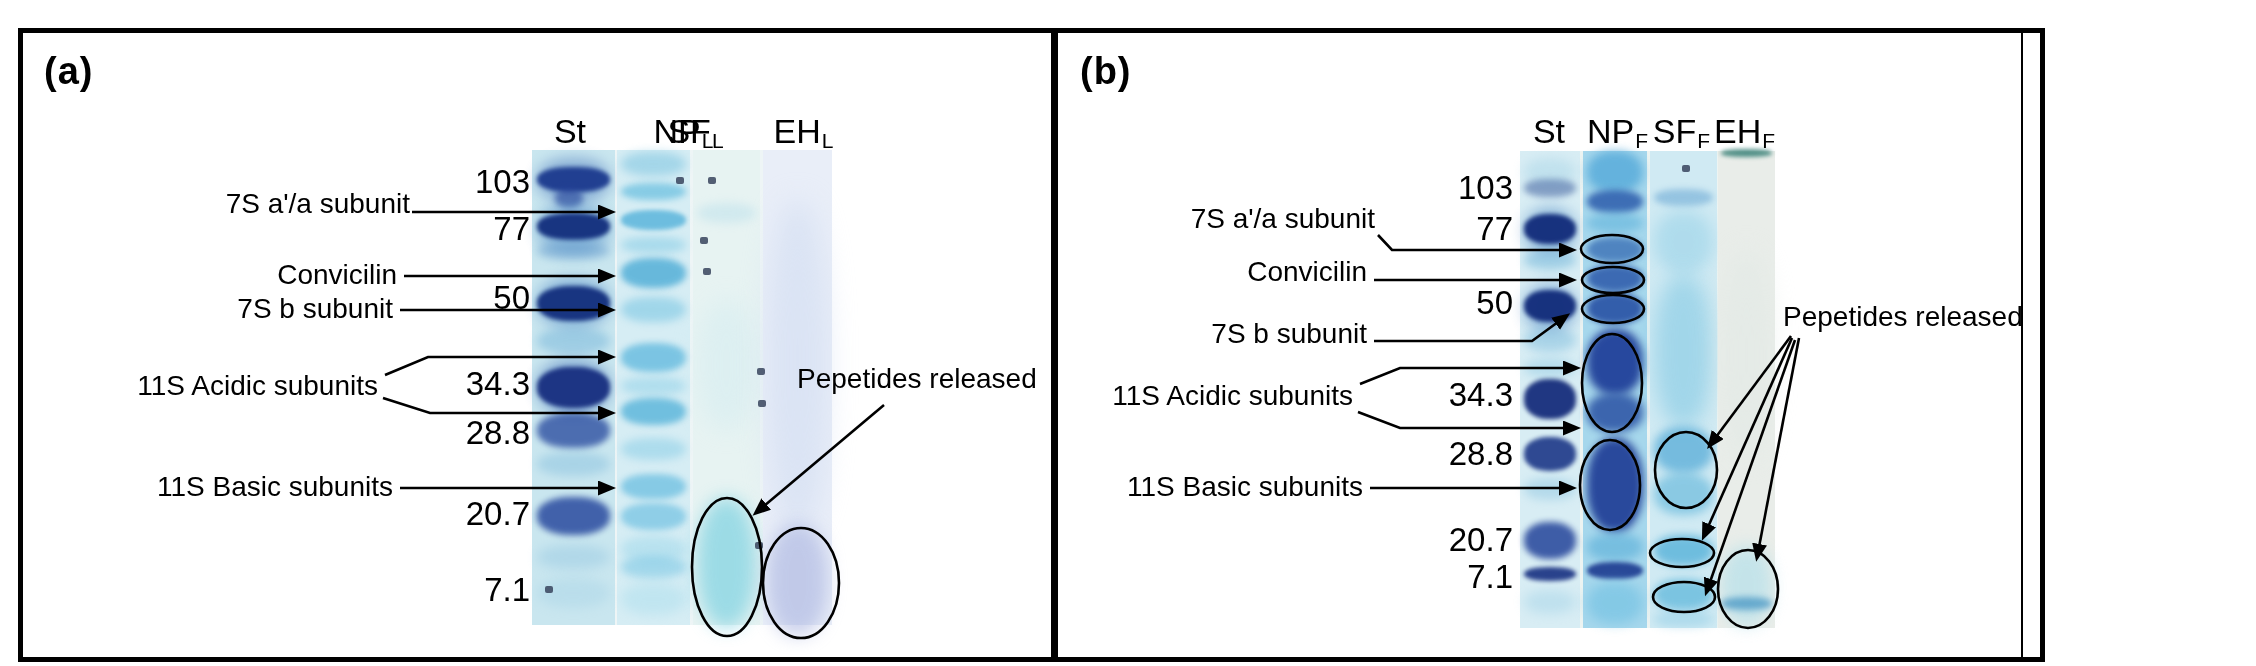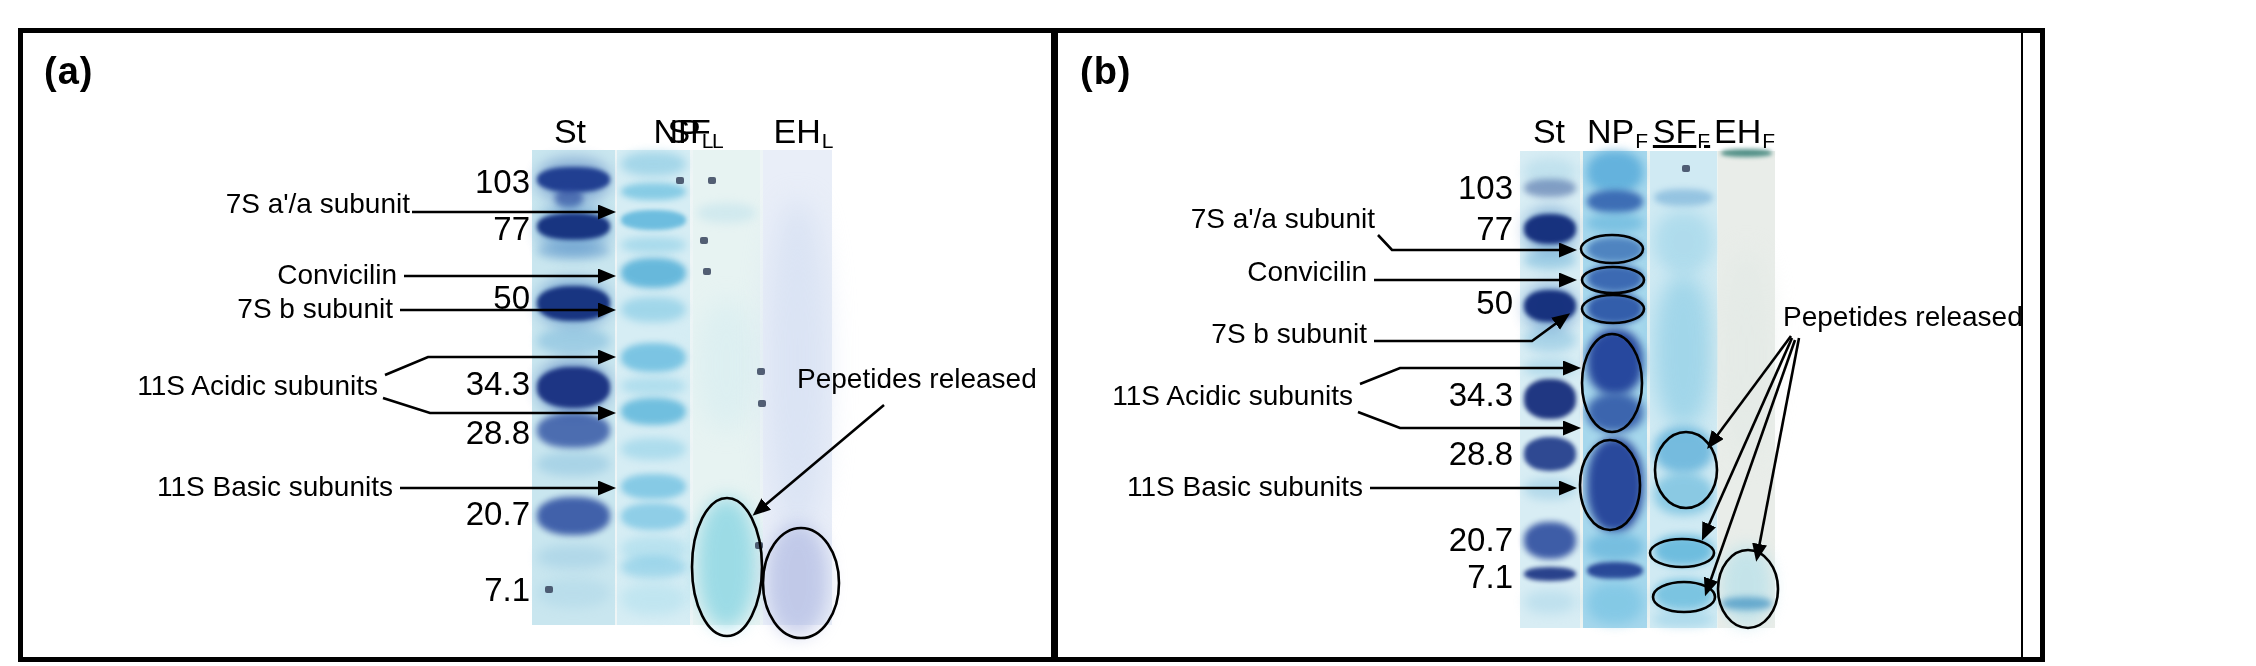--- a/index.html
+++ b/index.html
@@ -193,21 +193,21 @@
   <div class="pl" style="right:1863px;top:310px;">7S b subunit</div>
   <div class="pl" style="right:1878px;top:387px;">11S Acidic subunits</div>
   <div class="pl" style="right:1863px;top:488px;">11S Basic subunits</div>
 
   <div class="pl" style="left:797px;top:380px;">Pepetides released</div>
 
   <div class="pletter" style="left:1080px;top:50px;">(b)</div>
 
   <div class="hdr" style="left:1549px;"><span>St</span><sub></sub></div>
   <div class="hdr" style="left:1617px;"><span>NP</span><sub>F</sub></div>
-  <div class="hdr" style="left:1681px;text-decoration:underline;"><span>SF</span><sub>F</sub></div>
+  <div class="hdr" style="left:1681px;"><span>SF</span><sub>F</sub></div>
   <div class="hdr" style="left:1744px;"><span>EH</span><sub>F</sub></div>
 
   <div class="mk" style="right:743px;top:190px;">103</div>
   <div class="mk" style="right:743px;top:231px;">77</div>
   <div class="mk" style="right:743px;top:305px;">50</div>
   <div class="mk" style="right:743px;top:397px;">34.3</div>
   <div class="mk" style="right:743px;top:456px;">28.8</div>
   <div class="mk" style="right:743px;top:542px;">20.7</div>
   <div class="mk" style="right:743px;top:579px;">7.1</div>
 

